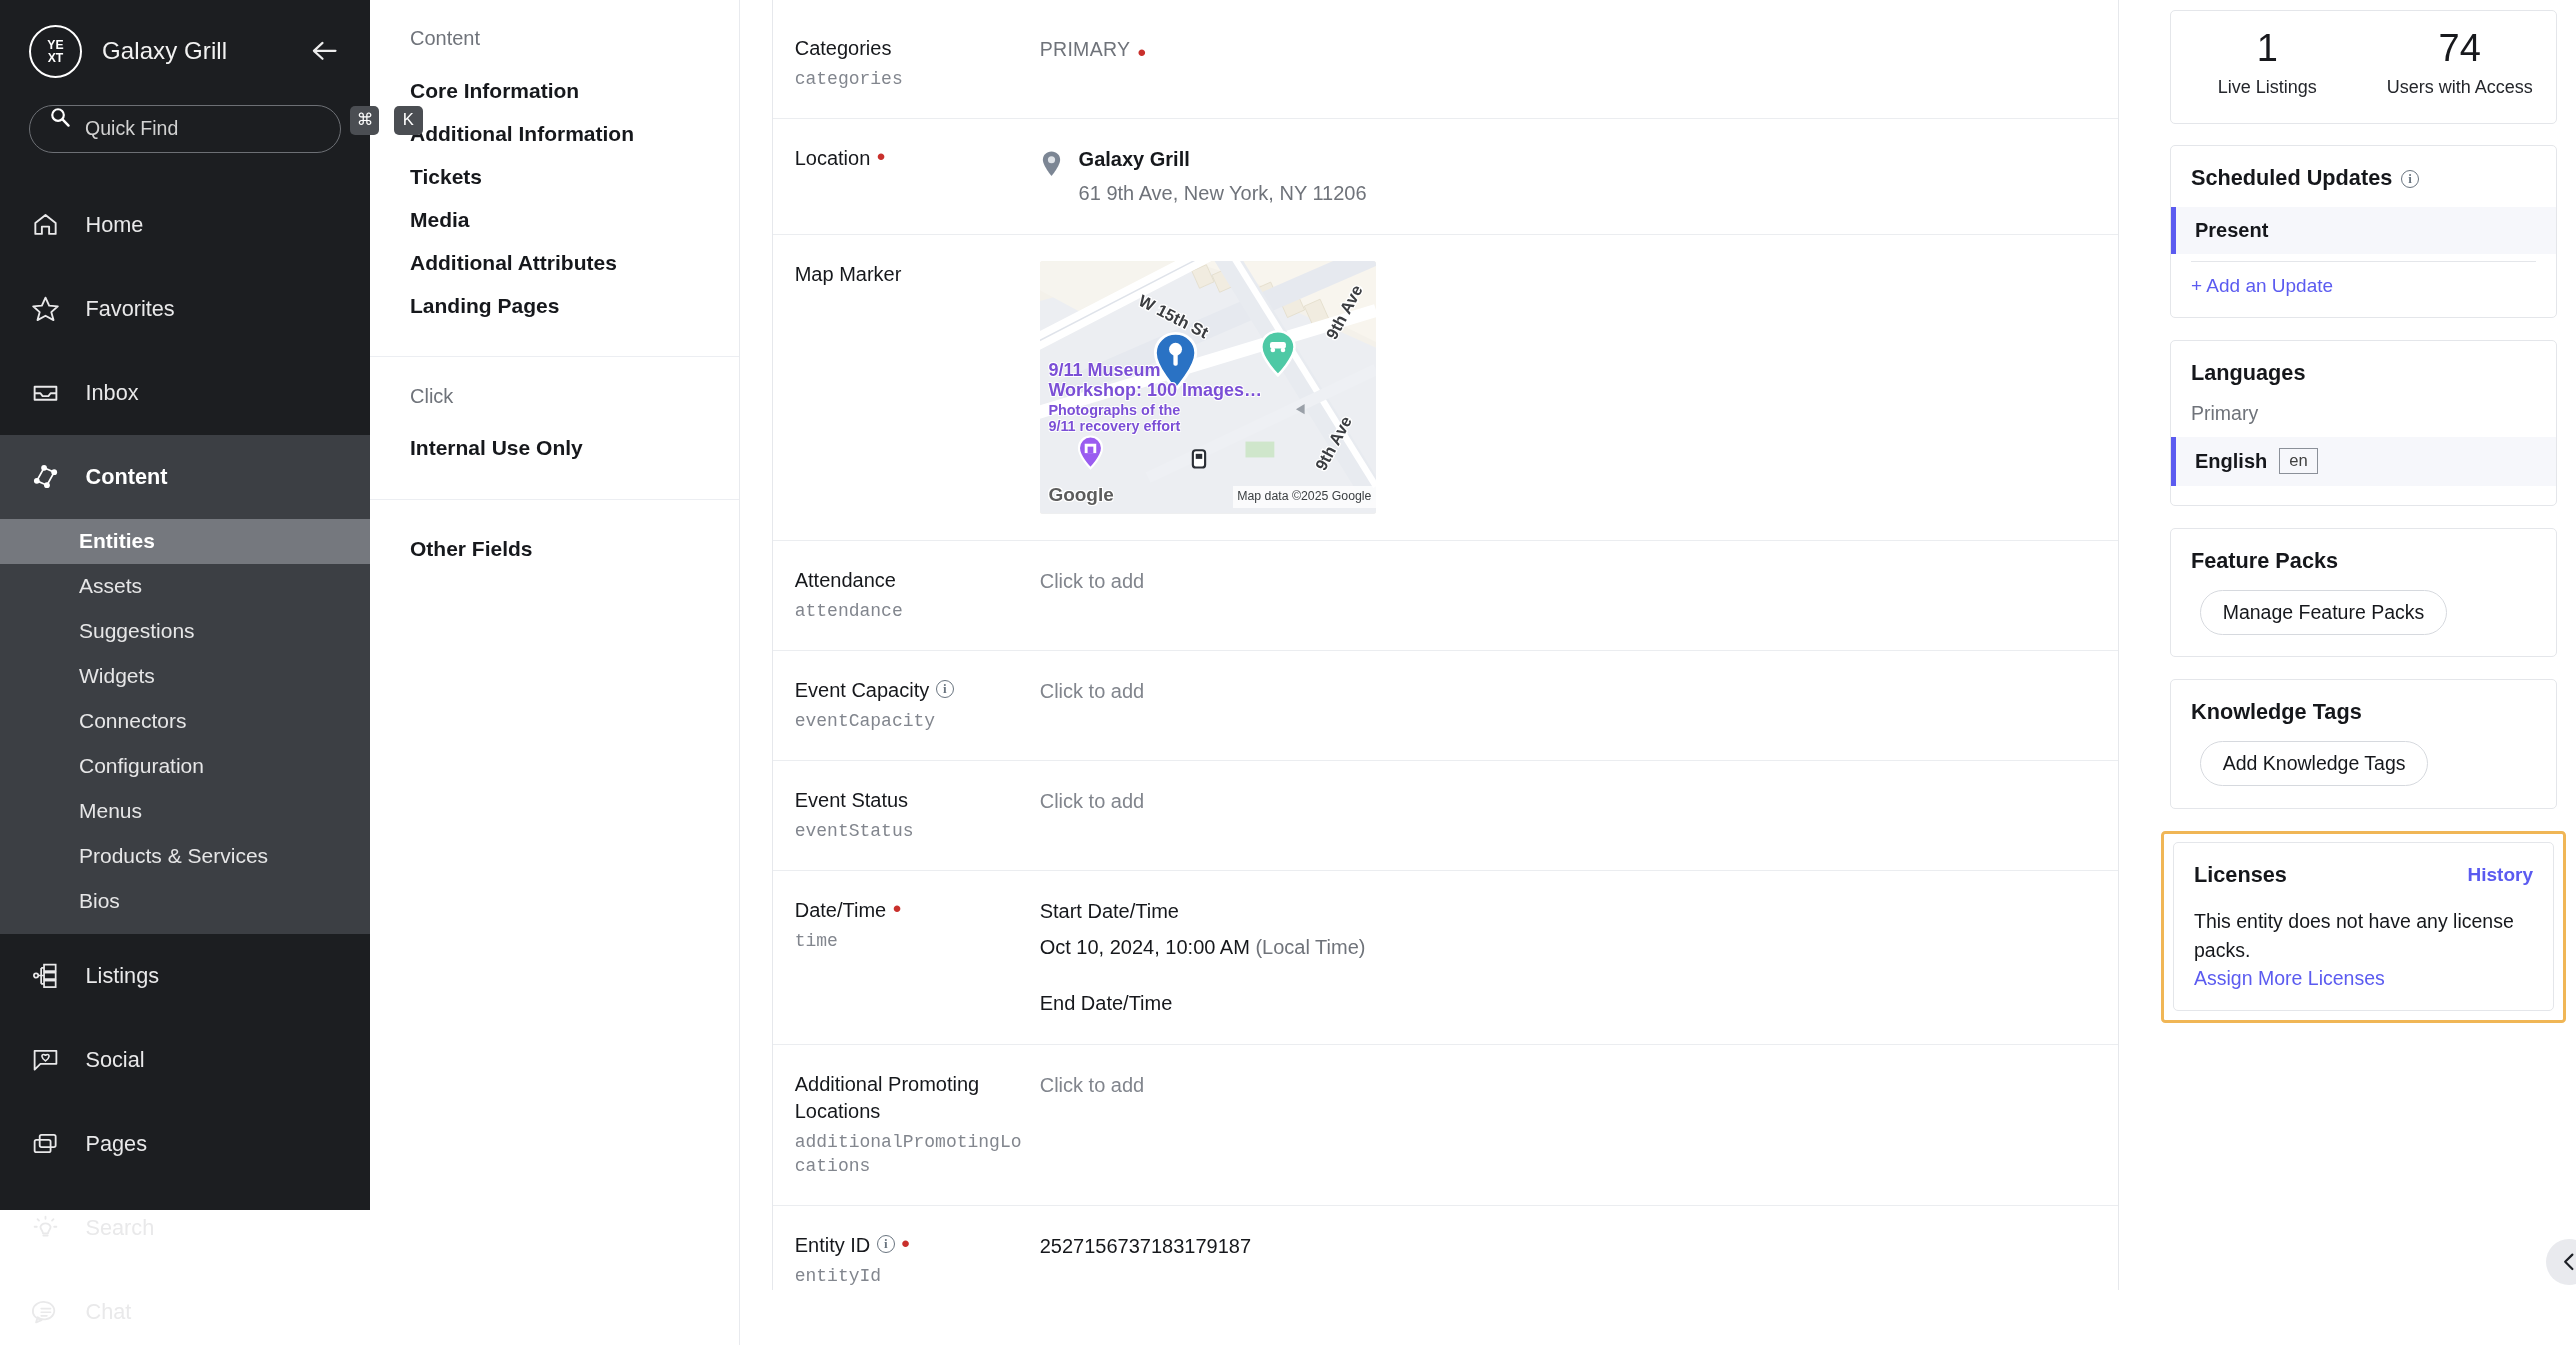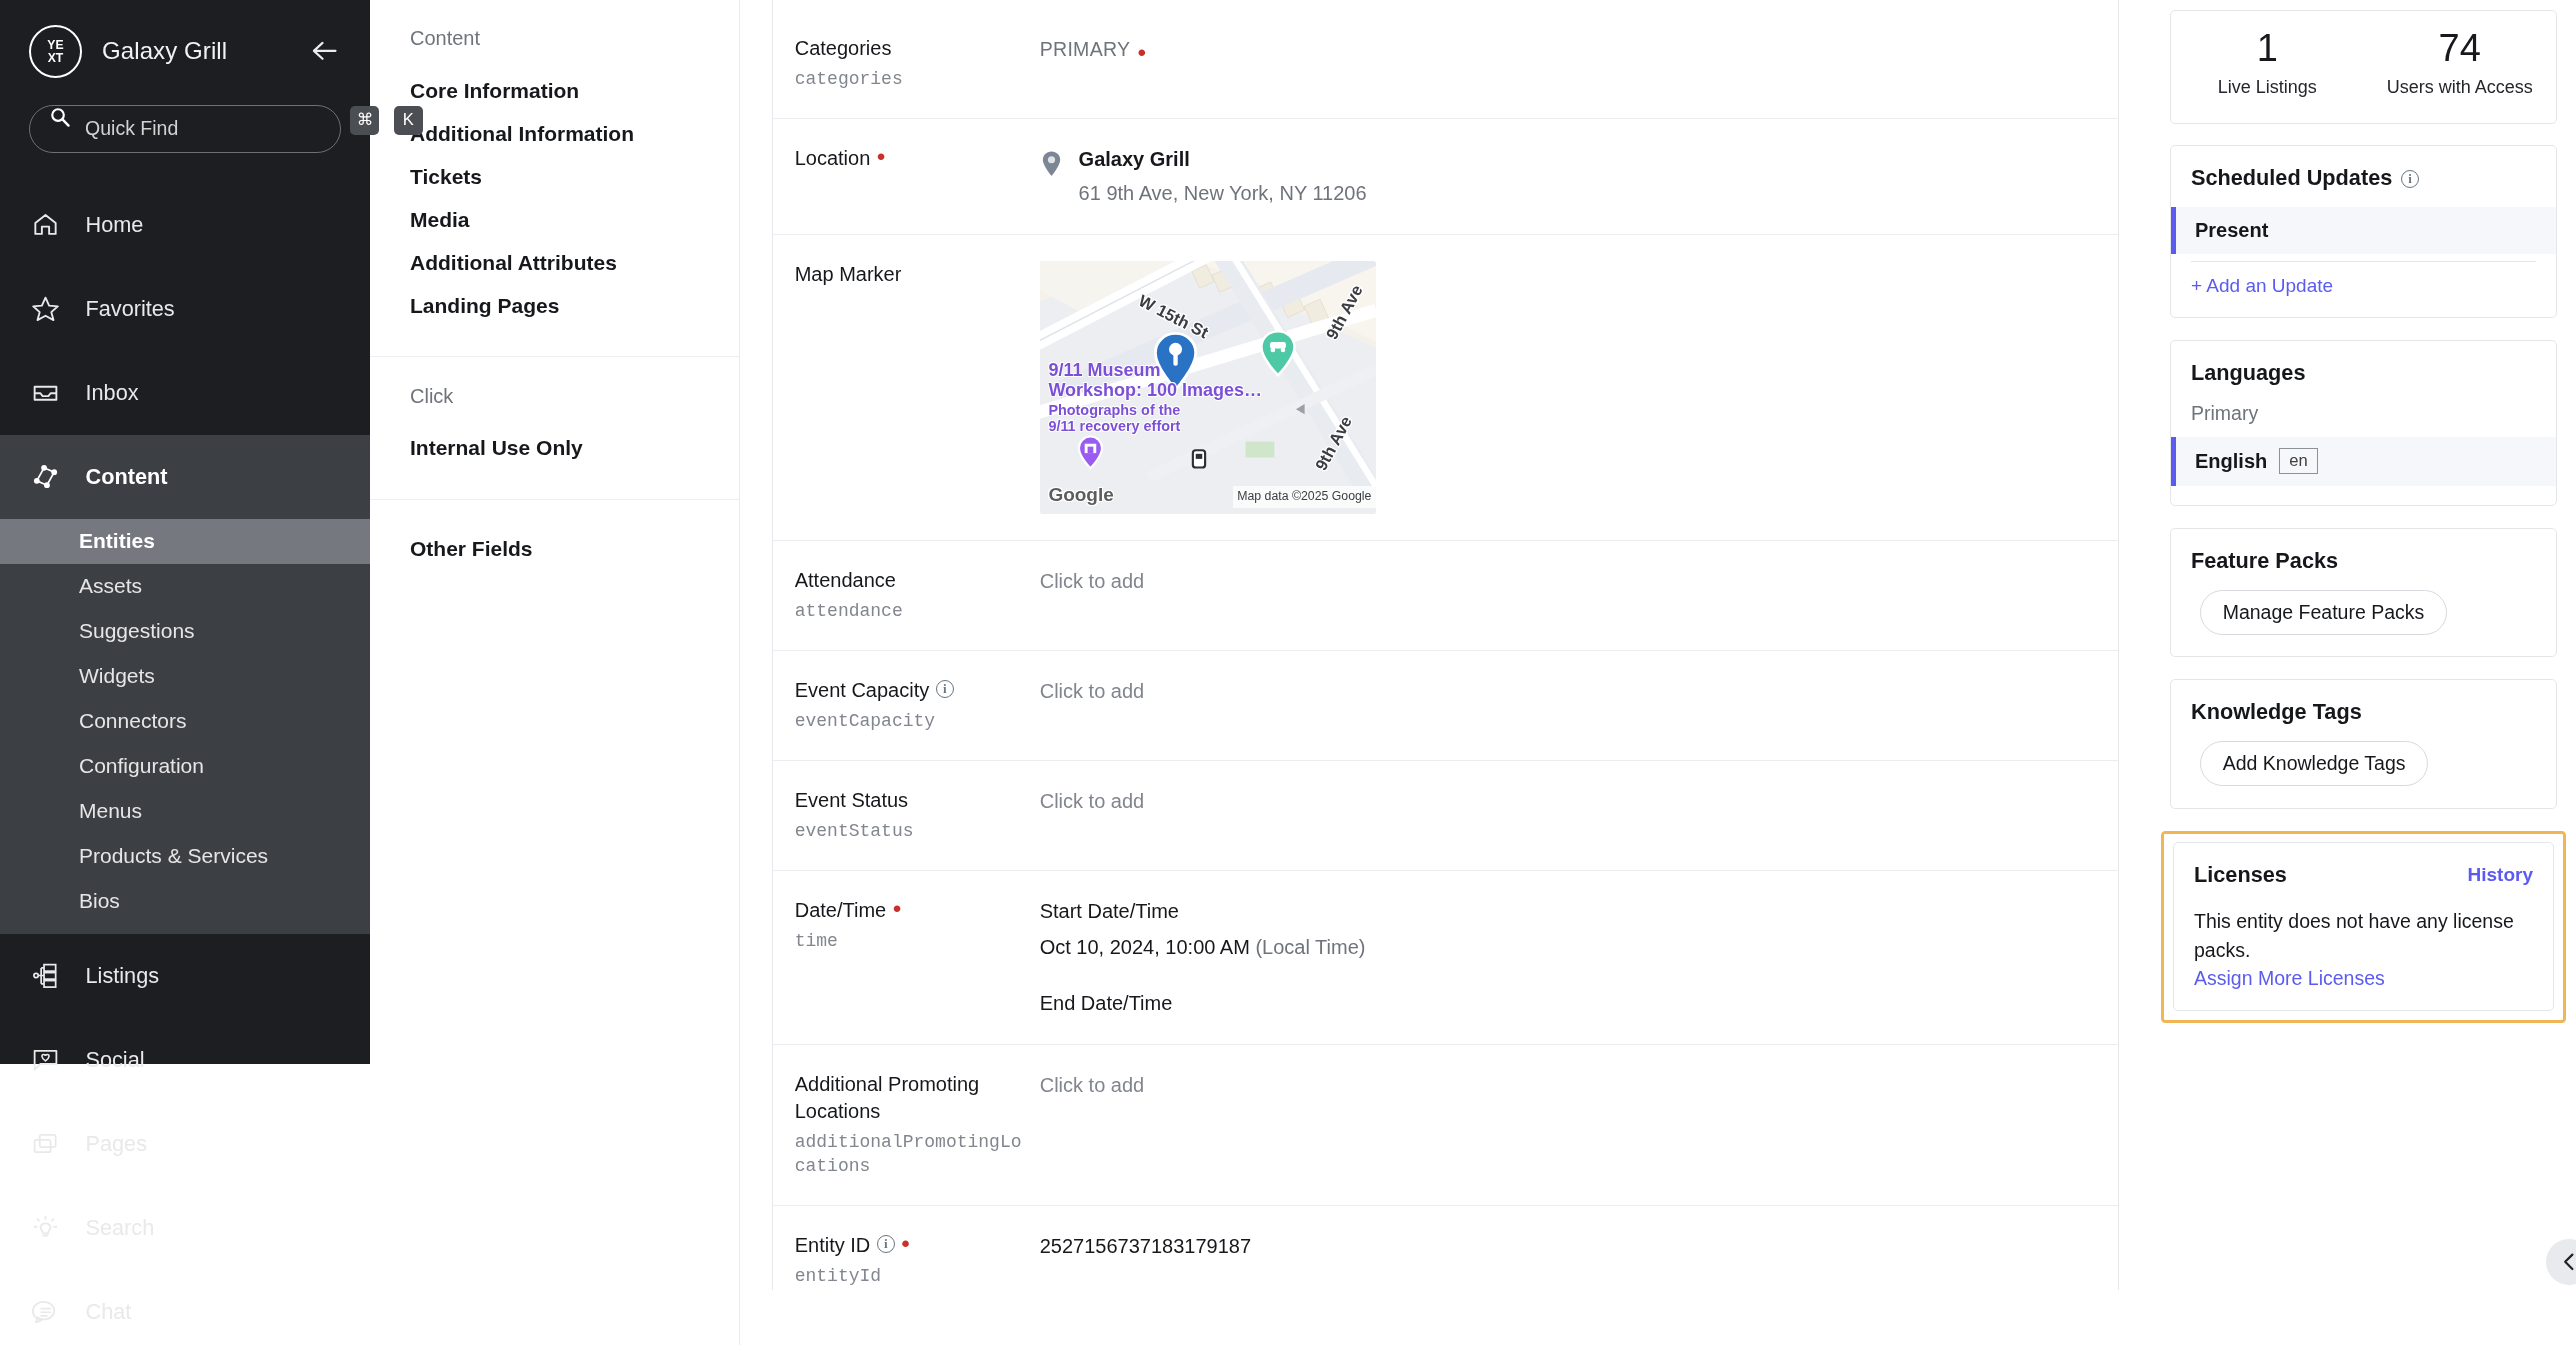--- a/index.html
+++ b/index.html
@@ -6,21 +6,21 @@
   html, body {
     width: 2576px; height: 1346px;
     font-family: "Liberation Sans", sans-serif;
     background: #ffffff;
     overflow: hidden;
   }
   .app { display: flex; width: 2576px; height: 1346px; }
 
   
   .nav {
-    width: 370px; flex: 0 0 370px; height: 1064px;
+    width: 370px; flex: 0 0 370px; height: 1210px;
     background: #1c1e21; color: #fff;
     display: flex; flex-direction: column;
     position: relative;
   }
   .nav-top { padding: 24.5px 29px 0 29px; }
   .brand-row { display: flex; align-items: center; gap: 20px; }
   .brand-logo {
     width: 53px; height: 53px; border-radius: 50%;
     border: 2.2px solid #fff; flex: 0 0 53px;
     display: flex; align-items: center; justify-content: center;

